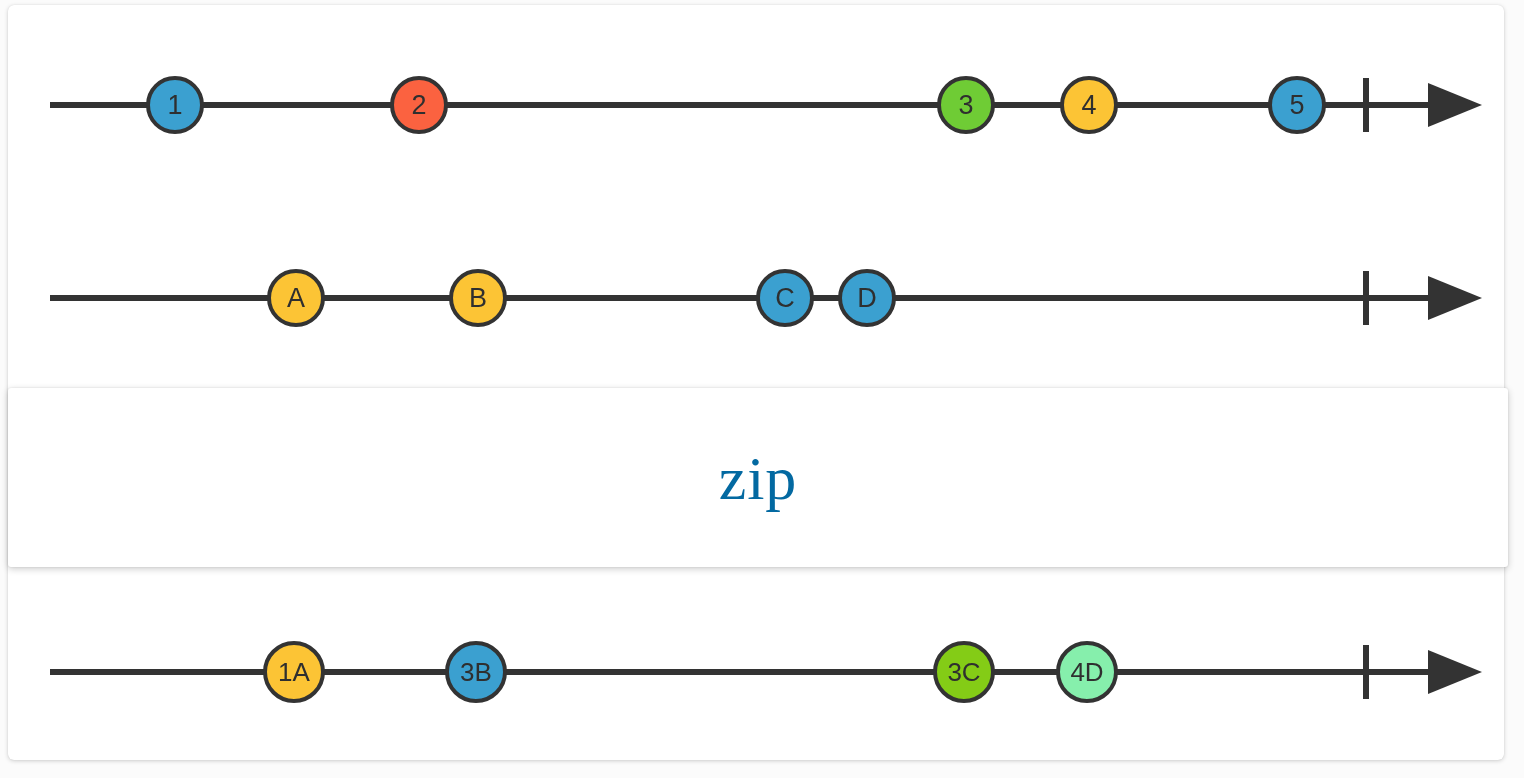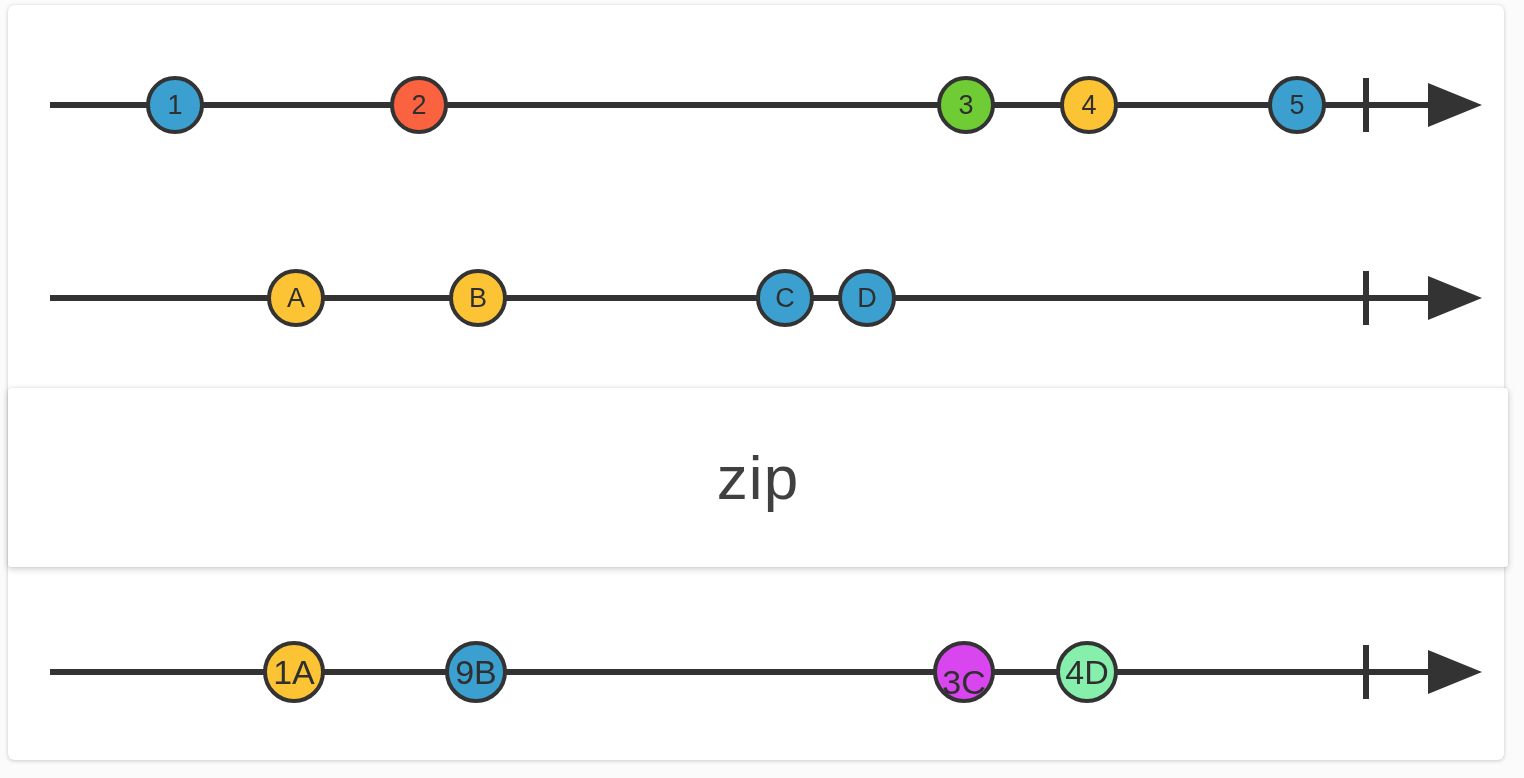--- a/index.html
+++ b/index.html
@@ -47,24 +47,24 @@
     background: #ffffff;
     border-radius: 3px;
     box-shadow: 0 2px 7px rgba(0,0,0,0.20), 0 0 2px rgba(0,0,0,0.12);
     box-sizing: border-box;
     display: flex;
     align-items: center;
     justify-content: center;
     z-index: 5;
   }
   .operator-label {
-    font-family: Liberation Sans, sans-serif;
+    font-family: Liberation Serif, serif;
     font-size: 62px;
     line-height: 1;
-    color: #404040;
+    color: #0369a1;
     letter-spacing: 1px;
     white-space: pre;
     user-select: none;
   }
 
   
   .stream {
     position: absolute;
     left: 0;
     width: 1496px;
@@ -89,21 +89,21 @@
     justify-content: center;
     color: #2f2f2f;
     font-family: "Liberation Sans", sans-serif;
     font-size: 27px;
     line-height: 1;
     user-select: none;
   }
   .marble.wide {
     width: 62px;
     height: 62px;
-    font-size: 34px;
+    font-size: 26px;
   }
 </style>
 </head>
 <body>
 
 <div id="stage">
 
   <div class="diagram-card">
 
     <div class="stream" style="top:40px;" id="row0">
@@ -152,23 +152,23 @@
     <div class="stream" style="top:607px;" id="row2">
         <svg class="stream-svg" width="1496" height="120">
           <line x1="42" y1="60" x2="1455" y2="60" stroke="#333333" stroke-width="6"></line>
           <line x1="1358" y1="33" x2="1358" y2="87" stroke="#333333" stroke-width="6"></line>
           <polygon points="1420,38 1474,60 1420,82" fill="#333333"></polygon>
         </svg>
         <div class="marble wide" style="left: 255px; top: 29px; background: rgb(252, 196, 53);">
           <span>1A</span>
         </div>
         <div class="marble wide" style="left: 437px; top: 29px; background: rgb(59, 160, 208);">
-          <span>9B</span>
+          <span>3B</span>
         </div>
-        <div class="marble wide" style="left: 925px; top: 29px; background: #d946ef; align-items: flex-end;">
+        <div class="marble wide" style="left: 925px; top: 29px; background: #84cc16;">
           <span>3C</span>
         </div>
         <div class="marble wide" style="left: 1048px; top: 29px; background: #86efac;">
           <span>4D</span>
         </div>
       </div>
 
   </div>
 
   <div class="operator-panel">

